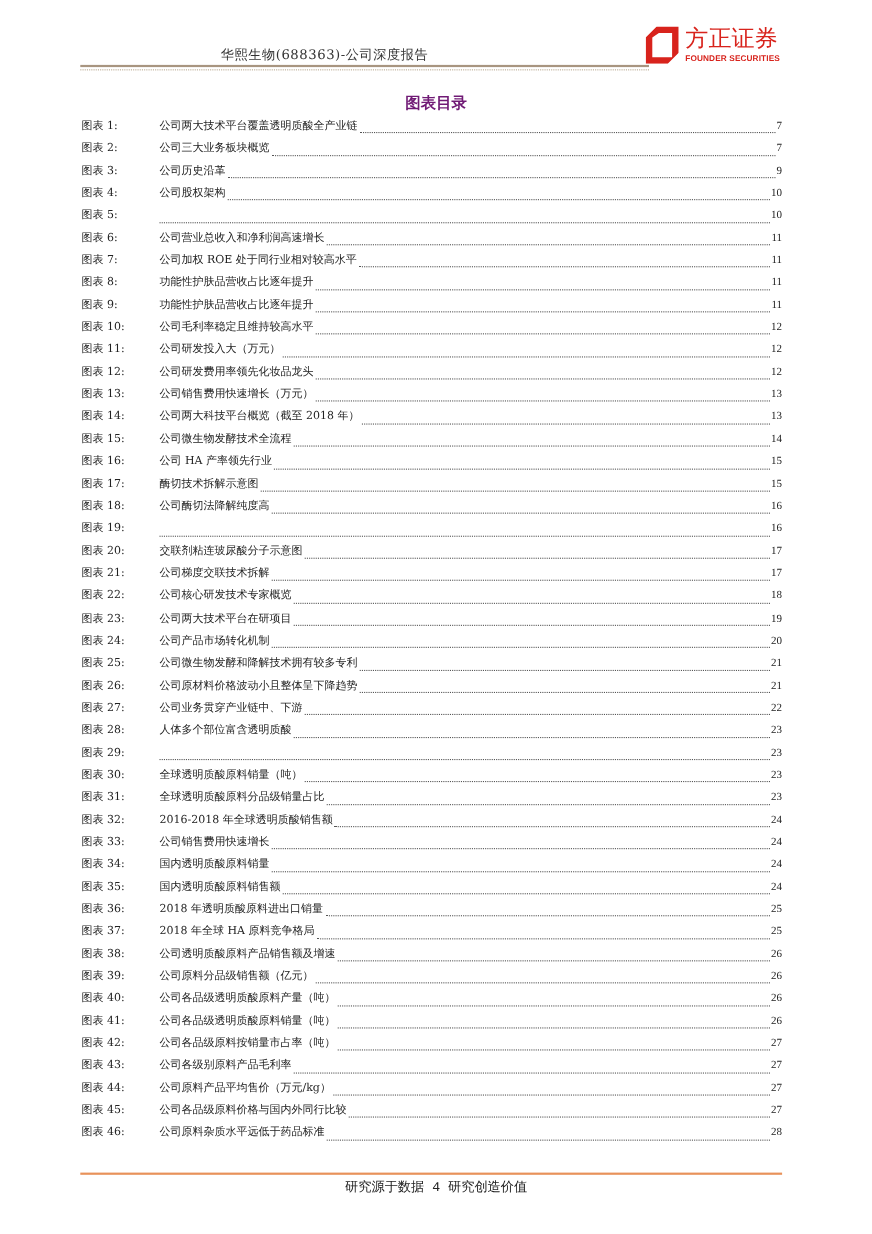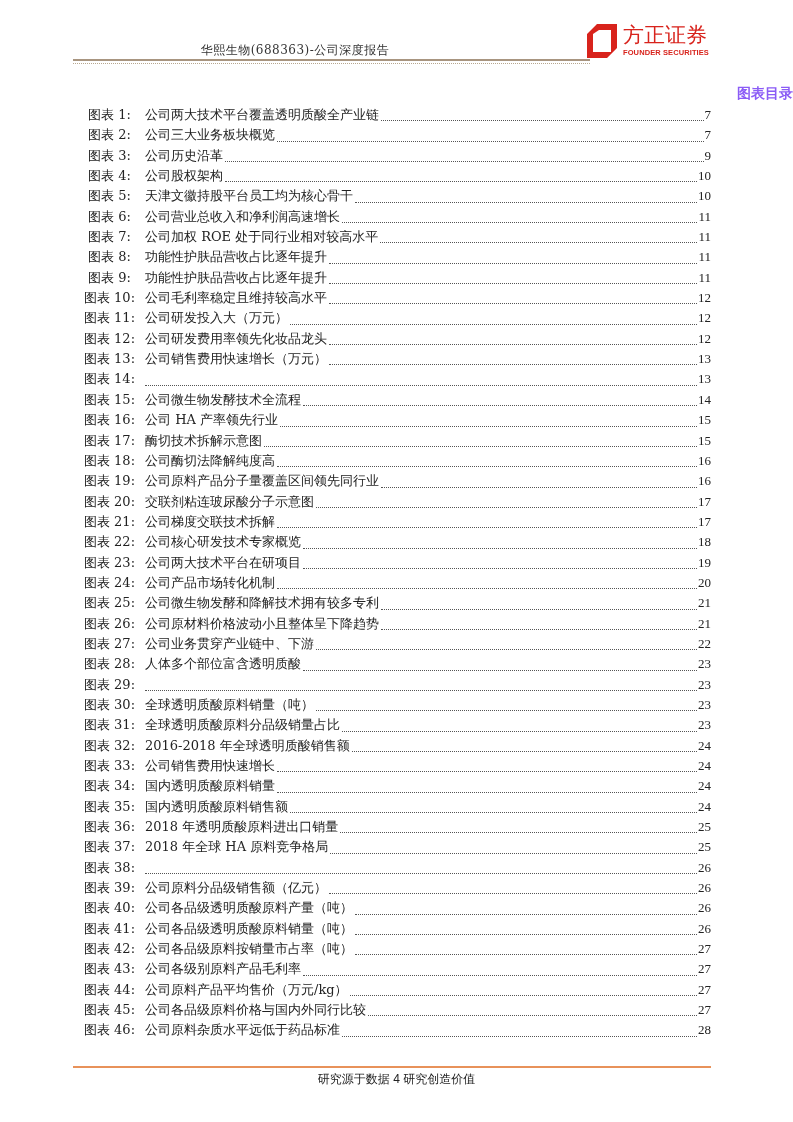--- a/index.html
+++ b/index.html
@@ -13,33 +13,33 @@
   .header-dots { position: absolute; left: 73px; top: 63px; width: 517px; height: 0;
                  border-top: 1px dotted #b8a890; }
 
   .logo { position: absolute; left: 587px; top: 22px; width: 130px; height: 40px; }
   .logo-mark { position: absolute; left: 0; top: 2px; width: 30px; height: 34px; }
   .logo-cn { position: absolute; left: 36px; top: -1px; font-family: "DejaVu Sans", sans-serif;
              font-weight: normal; font-size: 21px; color: #d8231c; letter-spacing: 0px; white-space: nowrap; }
   .logo-en { position: absolute; left: 36px; top: 26px; font-family: "Liberation Sans", sans-serif;
              font-weight: bold; font-size: 7.5px; color: #d8231c; white-space: nowrap; letter-spacing: 0.1px; text-align: right; }
 
-  .toc-title { position: absolute; left: 0; width: 793px; top: 85px; text-align: right;
-               font-family: "DejaVu Sans", sans-serif; font-weight: bold; font-size: 14px; color: #8b5cf6; }
+  .toc-title { position: absolute; left: 0; width: 793px; top: 85px; text-align: center;
+               font-family: "DejaVu Sans", sans-serif; font-weight: bold; font-size: 14px; color: #701a75; }
 
   .toc { position: absolute; left: 74px; top: 105px; width: 637px; }
-  .toc-row { display: flex; align-items: baseline; height: 20.35px; font-size: 13px; line-height: 20px; text-align: center; }
+  .toc-row { display: flex; align-items: baseline; height: 20.35px; font-size: 10px; line-height: 20px; }
   .toc-label { width: 71px; flex: 0 0 71px; white-space: nowrap; color: #222; }
   .toc-text { white-space: nowrap; color: #222; padding-right: 2px; }
   .toc-leader { flex: 1 1 auto; border-bottom: 1px dotted #555; margin-bottom: 4px; height: 0; align-self: flex-end; }
   .toc-page { flex: 0 0 auto; padding-left: 1px; color: #222; font-family: "Liberation Serif", serif; }
 
   .footer-line { position: absolute; left: 73px; top: 1066px; width: 638px; height: 1.5px; background: #e8925a; }
   .footer-text { position: absolute; left: 0; width: 793px; top: 1071px; text-align: center;
-                 font-family: Liberation Sans, sans-serif; font-size: 12px; color: #222; }
+                 font-family: Liberation Mono, monospace; font-size: 12px; color: #222; }
 </style>
 </head>
 <body>
 
 <div class="header">
   <div class="header-title">华熙生物(688363)-公司深度报告</div>
   <div class="header-line"></div>
   <div class="header-dots"></div>
 
   <div class="logo">
@@ -73,21 +73,20 @@
       <span class="toc-page">9</span>
     </div>
     <div class="toc-row">
       <span class="toc-label">图表 4:</span>
       <span class="toc-text">公司股权架构</span>
       <span class="toc-leader"></span>
       <span class="toc-page">10</span>
     </div>
     <div class="toc-row">
       <span class="toc-label">图表 5:</span>
-      <span class="toc-text">天津文徽持股平台员工均为核心骨干</span>
       <span class="toc-leader"></span>
       <span class="toc-page">10</span>
     </div>
     <div class="toc-row">
       <span class="toc-label">图表 6:</span>
       <span class="toc-text">公司营业总收入和净利润高速增长</span>
       <span class="toc-leader"></span>
       <span class="toc-page">11</span>
     </div>
     <div class="toc-row">
@@ -127,20 +126,21 @@
       <span class="toc-page">12</span>
     </div>
     <div class="toc-row">
       <span class="toc-label">图表 13:</span>
       <span class="toc-text">公司销售费用快速增长（万元）</span>
       <span class="toc-leader"></span>
       <span class="toc-page">13</span>
     </div>
     <div class="toc-row">
       <span class="toc-label">图表 14:</span>
+      <span class="toc-text">公司两大科技平台概览（截至 2018 年）</span>
       <span class="toc-leader"></span>
       <span class="toc-page">13</span>
     </div>
     <div class="toc-row">
       <span class="toc-label">图表 15:</span>
       <span class="toc-text">公司微生物发酵技术全流程</span>
       <span class="toc-leader"></span>
       <span class="toc-page">14</span>
     </div>
     <div class="toc-row">
@@ -156,21 +156,20 @@
       <span class="toc-page">15</span>
     </div>
     <div class="toc-row">
       <span class="toc-label">图表 18:</span>
       <span class="toc-text">公司酶切法降解纯度高</span>
       <span class="toc-leader"></span>
       <span class="toc-page">16</span>
     </div>
     <div class="toc-row">
       <span class="toc-label">图表 19:</span>
-      <span class="toc-text">公司原料产品分子量覆盖区间领先同行业</span>
       <span class="toc-leader"></span>
       <span class="toc-page">16</span>
     </div>
     <div class="toc-row">
       <span class="toc-label">图表 20:</span>
       <span class="toc-text">交联剂粘连玻尿酸分子示意图</span>
       <span class="toc-leader"></span>
       <span class="toc-page">17</span>
     </div>
     <div class="toc-row">
@@ -269,20 +268,21 @@
       <span class="toc-page">25</span>
     </div>
     <div class="toc-row">
       <span class="toc-label">图表 37:</span>
       <span class="toc-text">2018 年全球 HA 原料竞争格局</span>
       <span class="toc-leader"></span>
       <span class="toc-page">25</span>
     </div>
     <div class="toc-row">
       <span class="toc-label">图表 38:</span>
+      <span class="toc-text">公司透明质酸原料产品销售额及增速</span>
       <span class="toc-leader"></span>
       <span class="toc-page">26</span>
     </div>
     <div class="toc-row">
       <span class="toc-label">图表 39:</span>
       <span class="toc-text">公司原料分品级销售额（亿元）</span>
       <span class="toc-leader"></span>
       <span class="toc-page">26</span>
     </div>
     <div class="toc-row">

